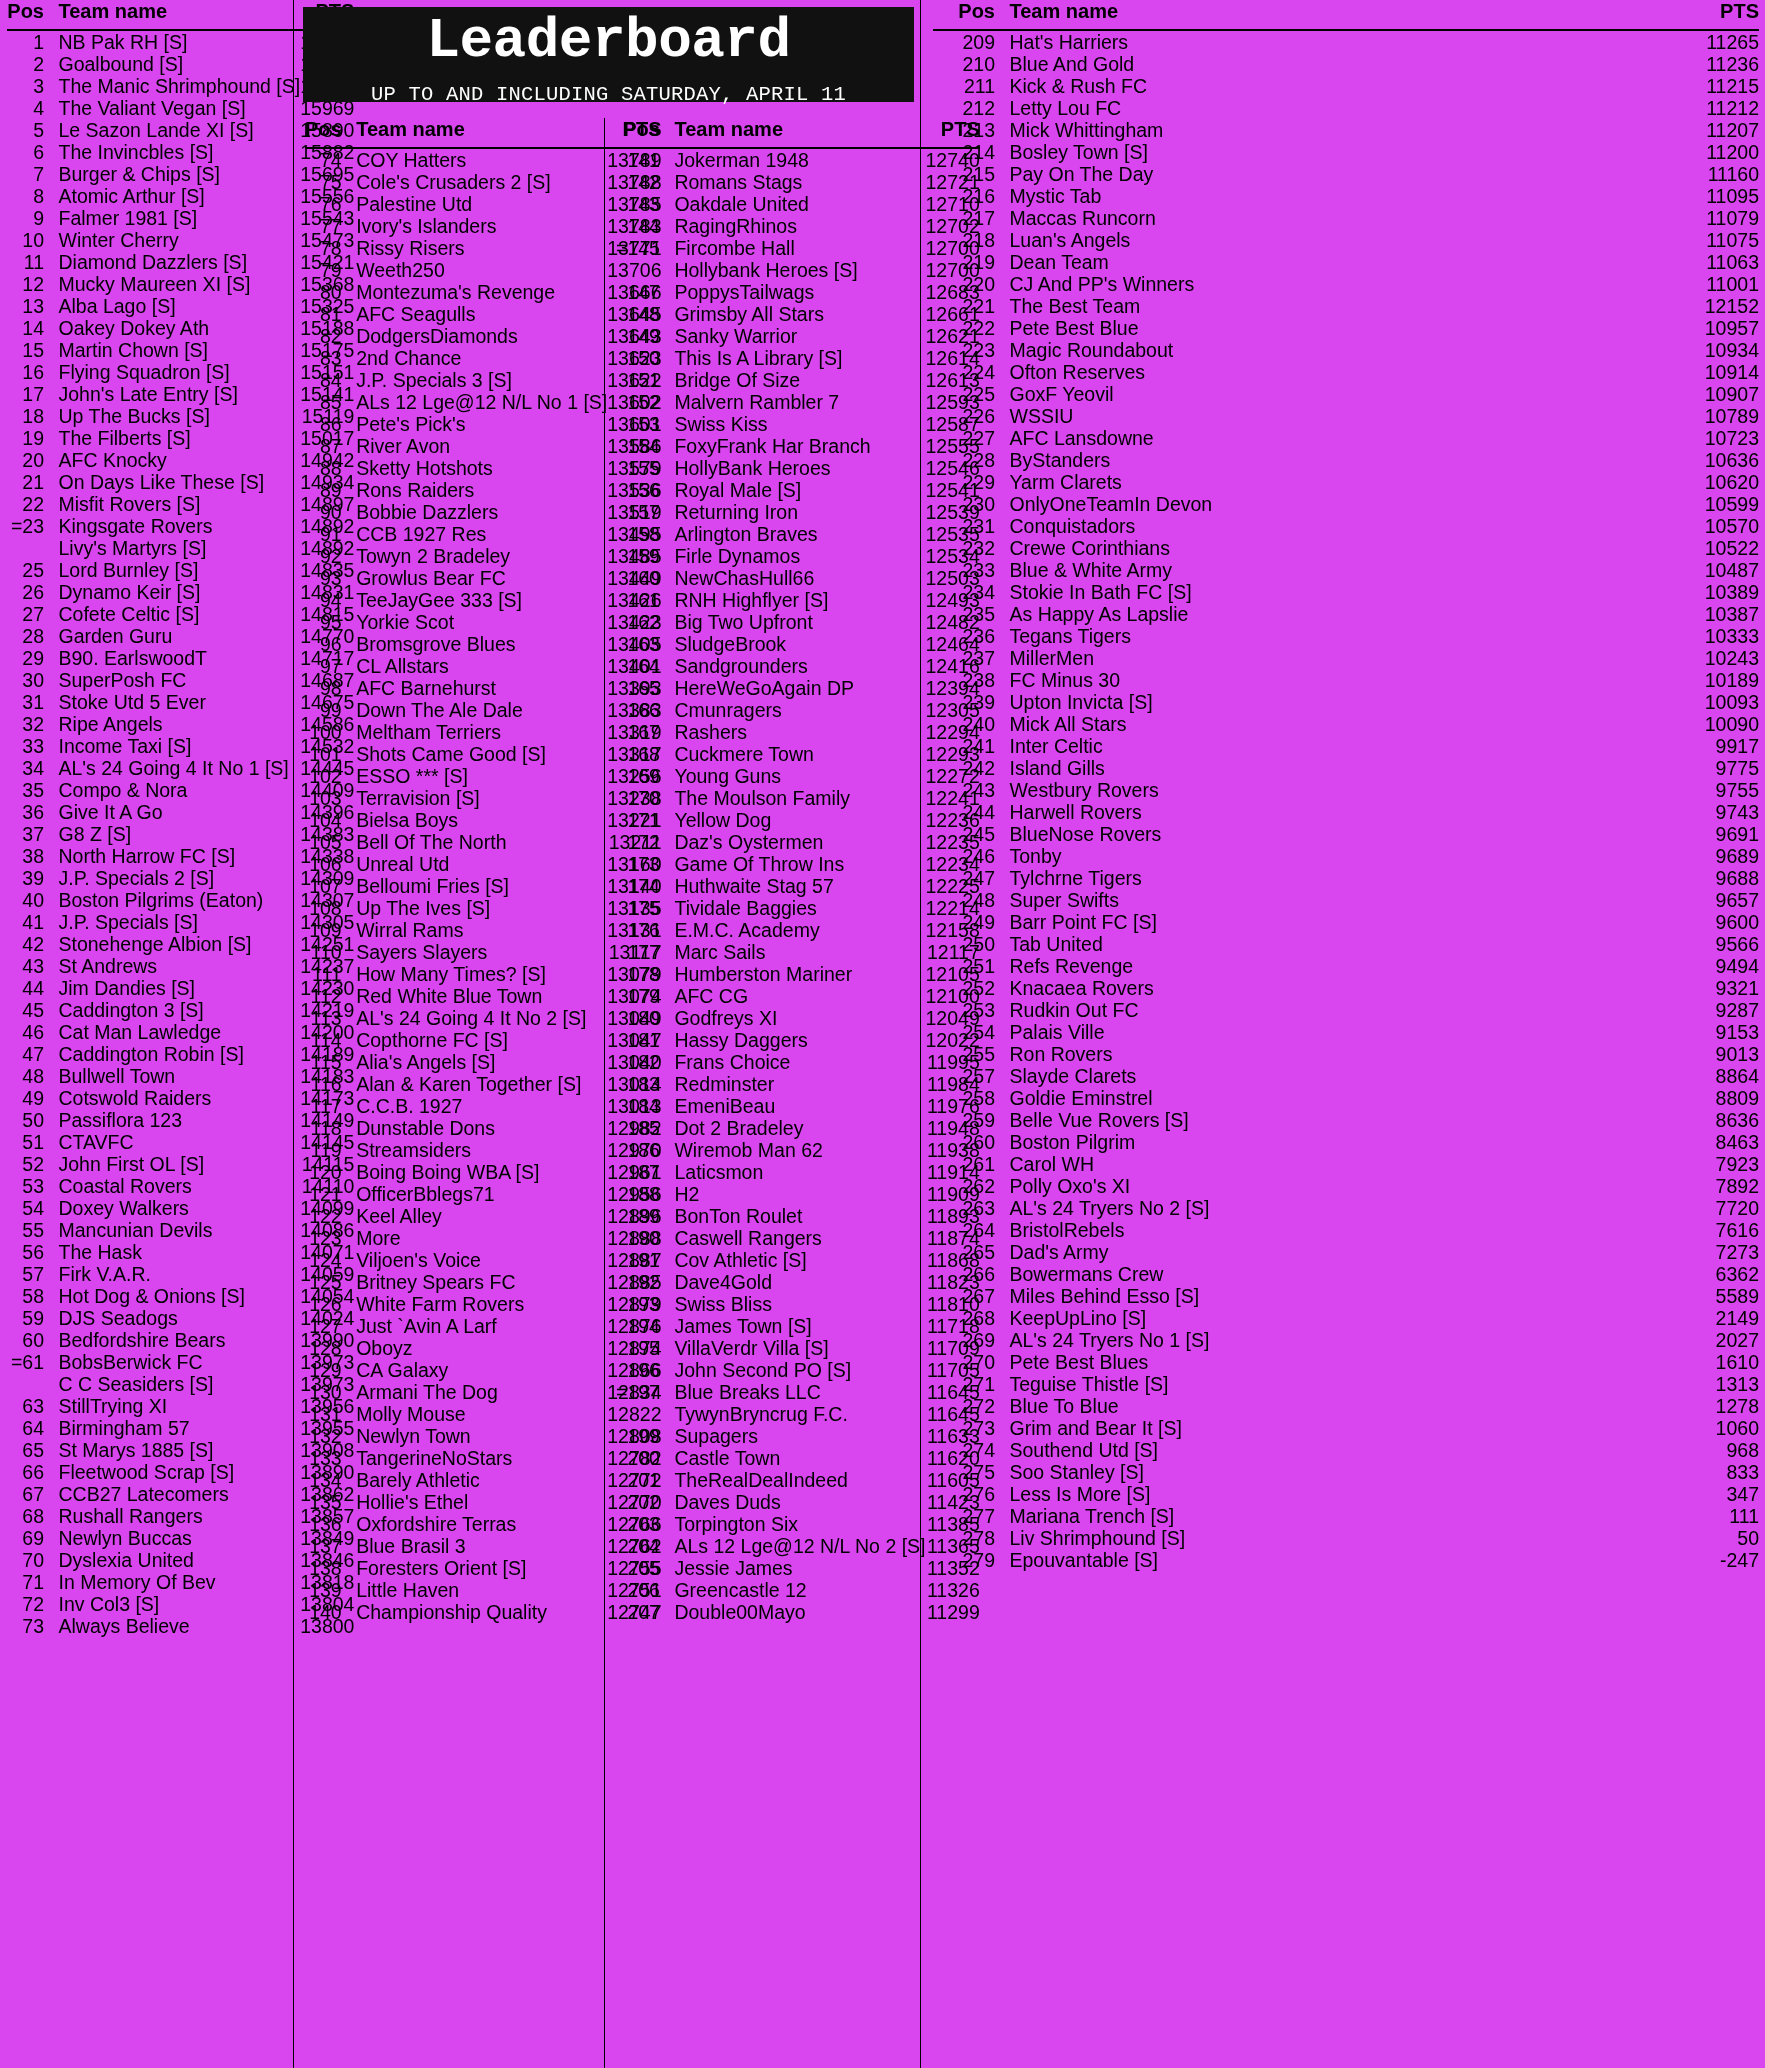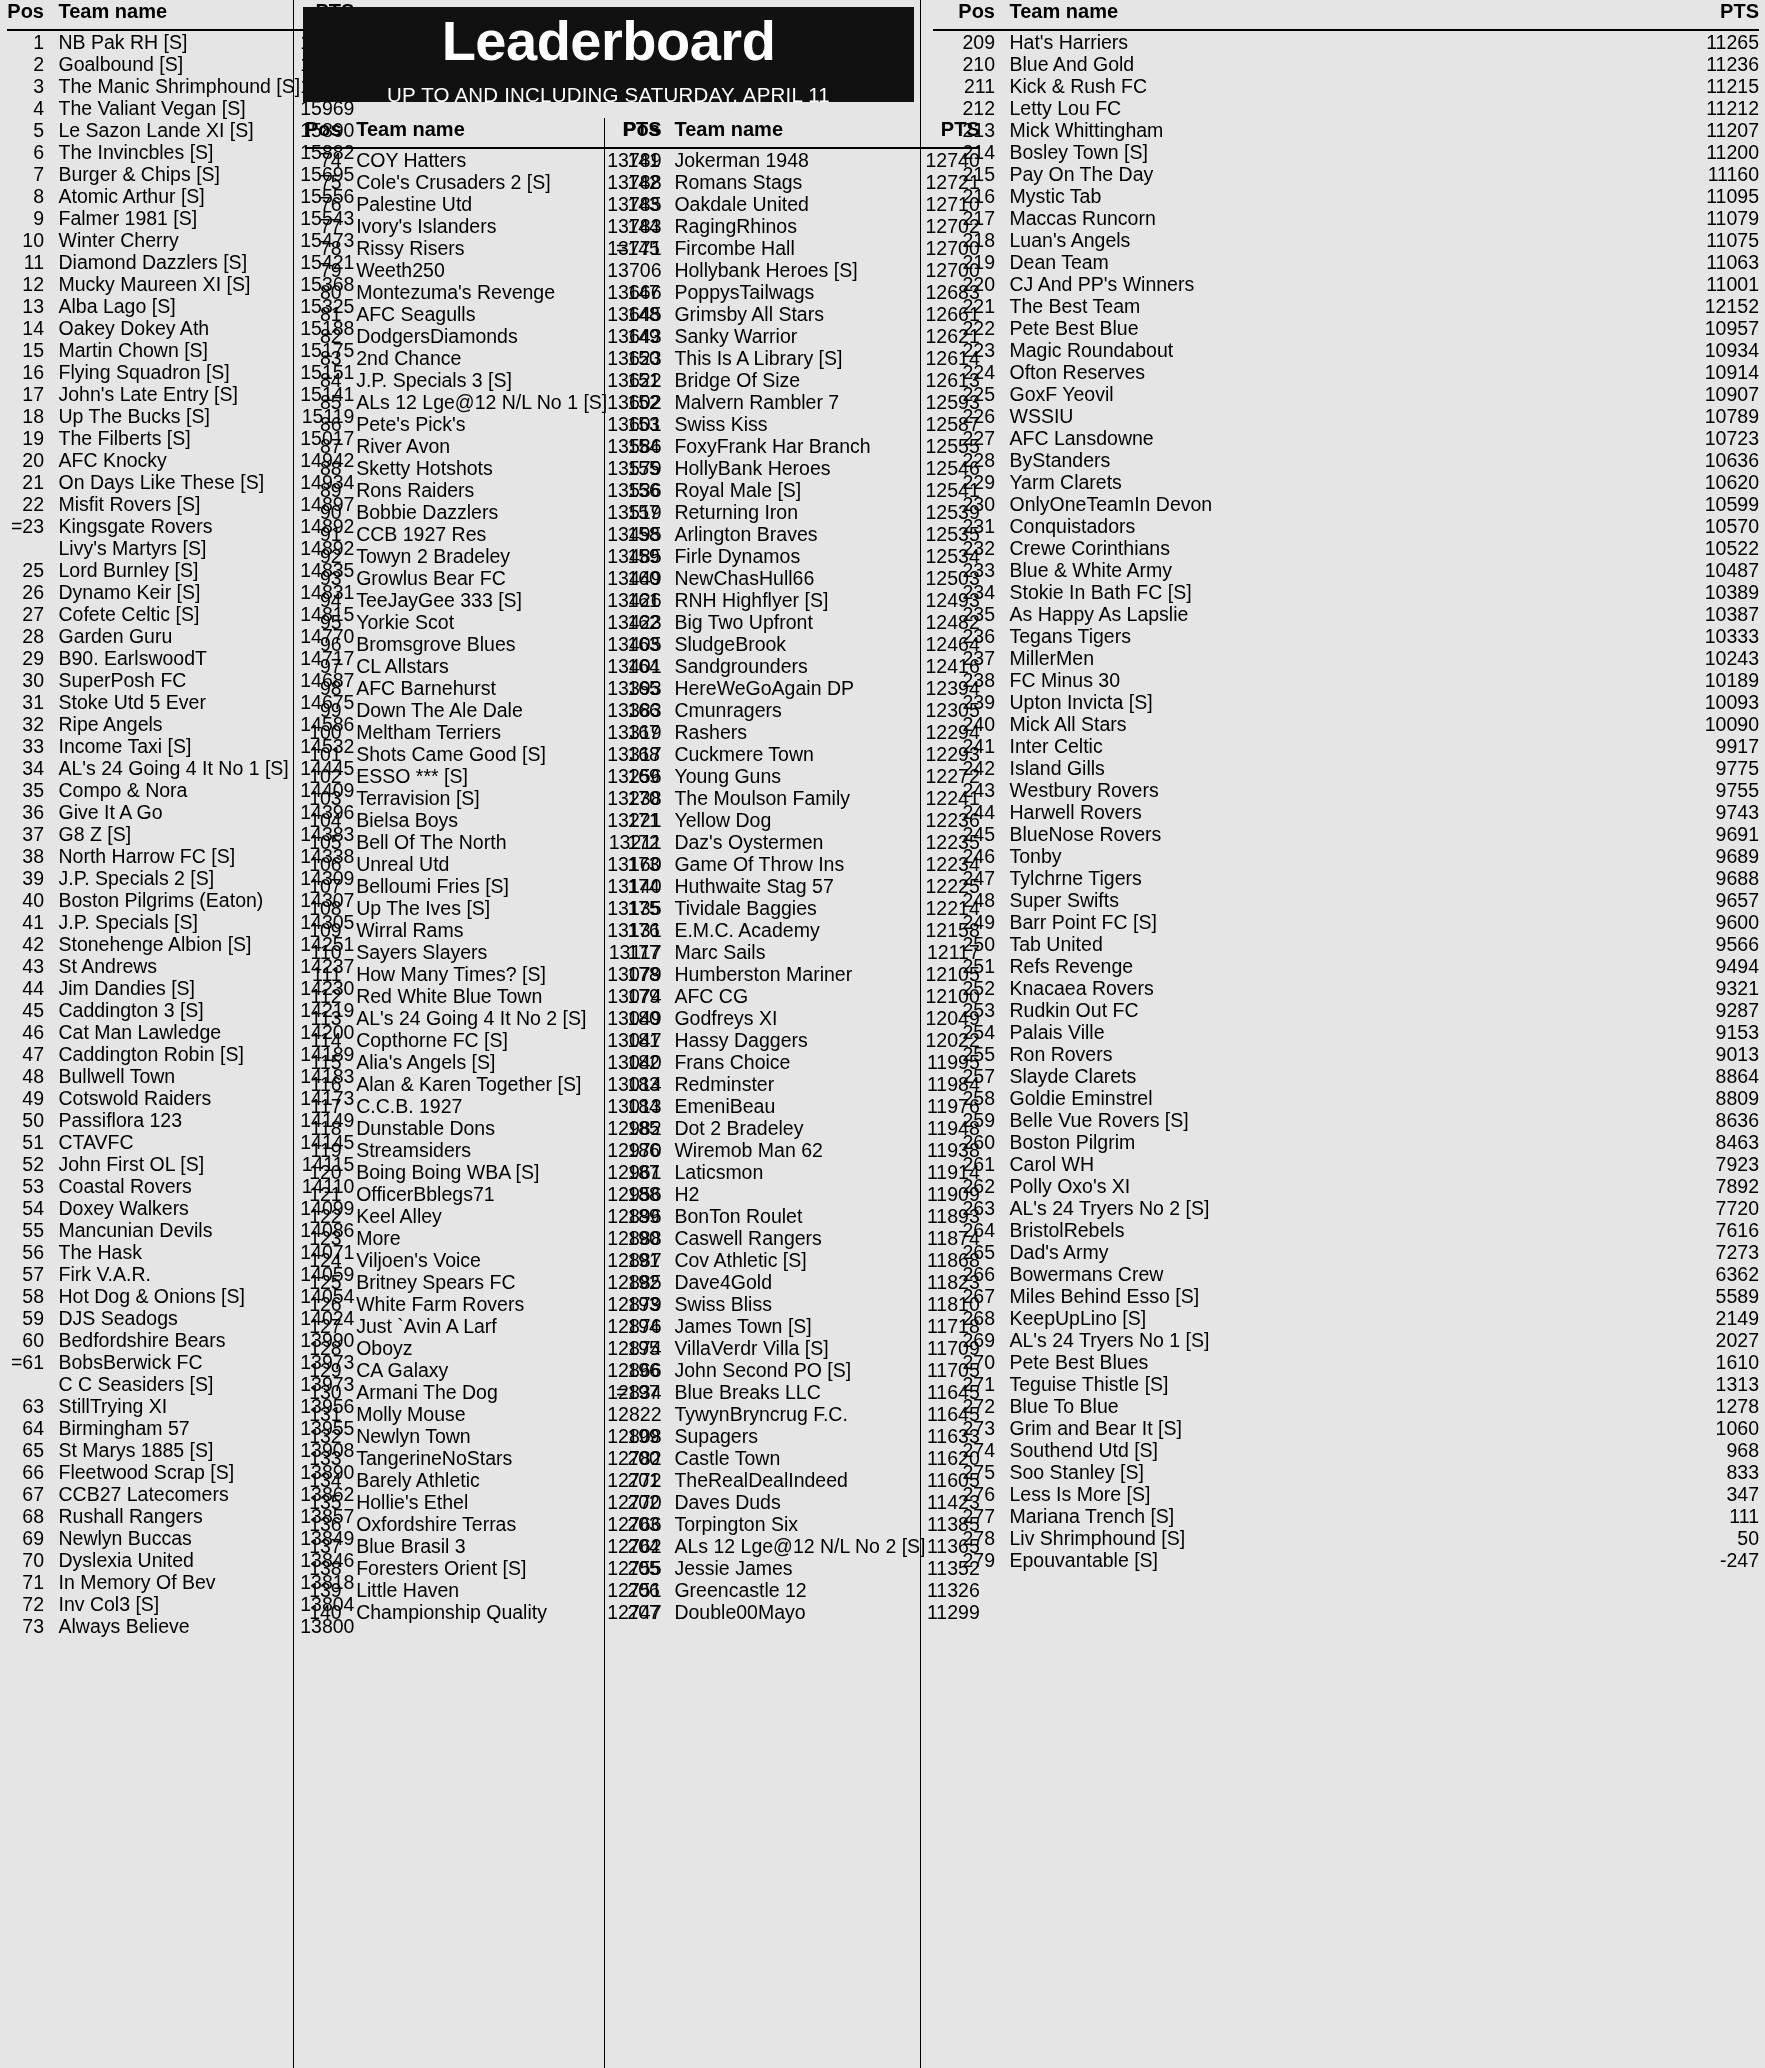--- a/index.html
+++ b/index.html
@@ -5,21 +5,21 @@
   * { box-sizing: border-box; }
   html, body {
     margin: 0; padding: 0;
     background: #ffffff;
     font-family: "Liberation Sans", sans-serif;
   }
   #page {
     position: relative;
     width: 1766px;
     height: 2068px;
-    background: #e5e5e5;
+    background: #d946ef;
     overflow: hidden;
   }
   .col {
     position: absolute;
     top: 0;
   }
   .col-sep {
     position: absolute;
     top: 0;
     width: 0.9px;
@@ -51,20 +51,21 @@
   
   #banner {
     position: absolute;
     left: 303px;
     top: 7.3px;
     width: 611px;
     height: 95px;
     background: #111111;
     color: #ffffff;
     text-align: center;
+    font-family: Liberation Mono, monospace;
   }
   #banner .big {
     font-size: 56px;
     font-weight: bold;
     line-height: 60px;
     letter-spacing: -0.5px;
     padding-top: 3.6px;
   }
   #banner .sub {
     font-size: 20.5px;

